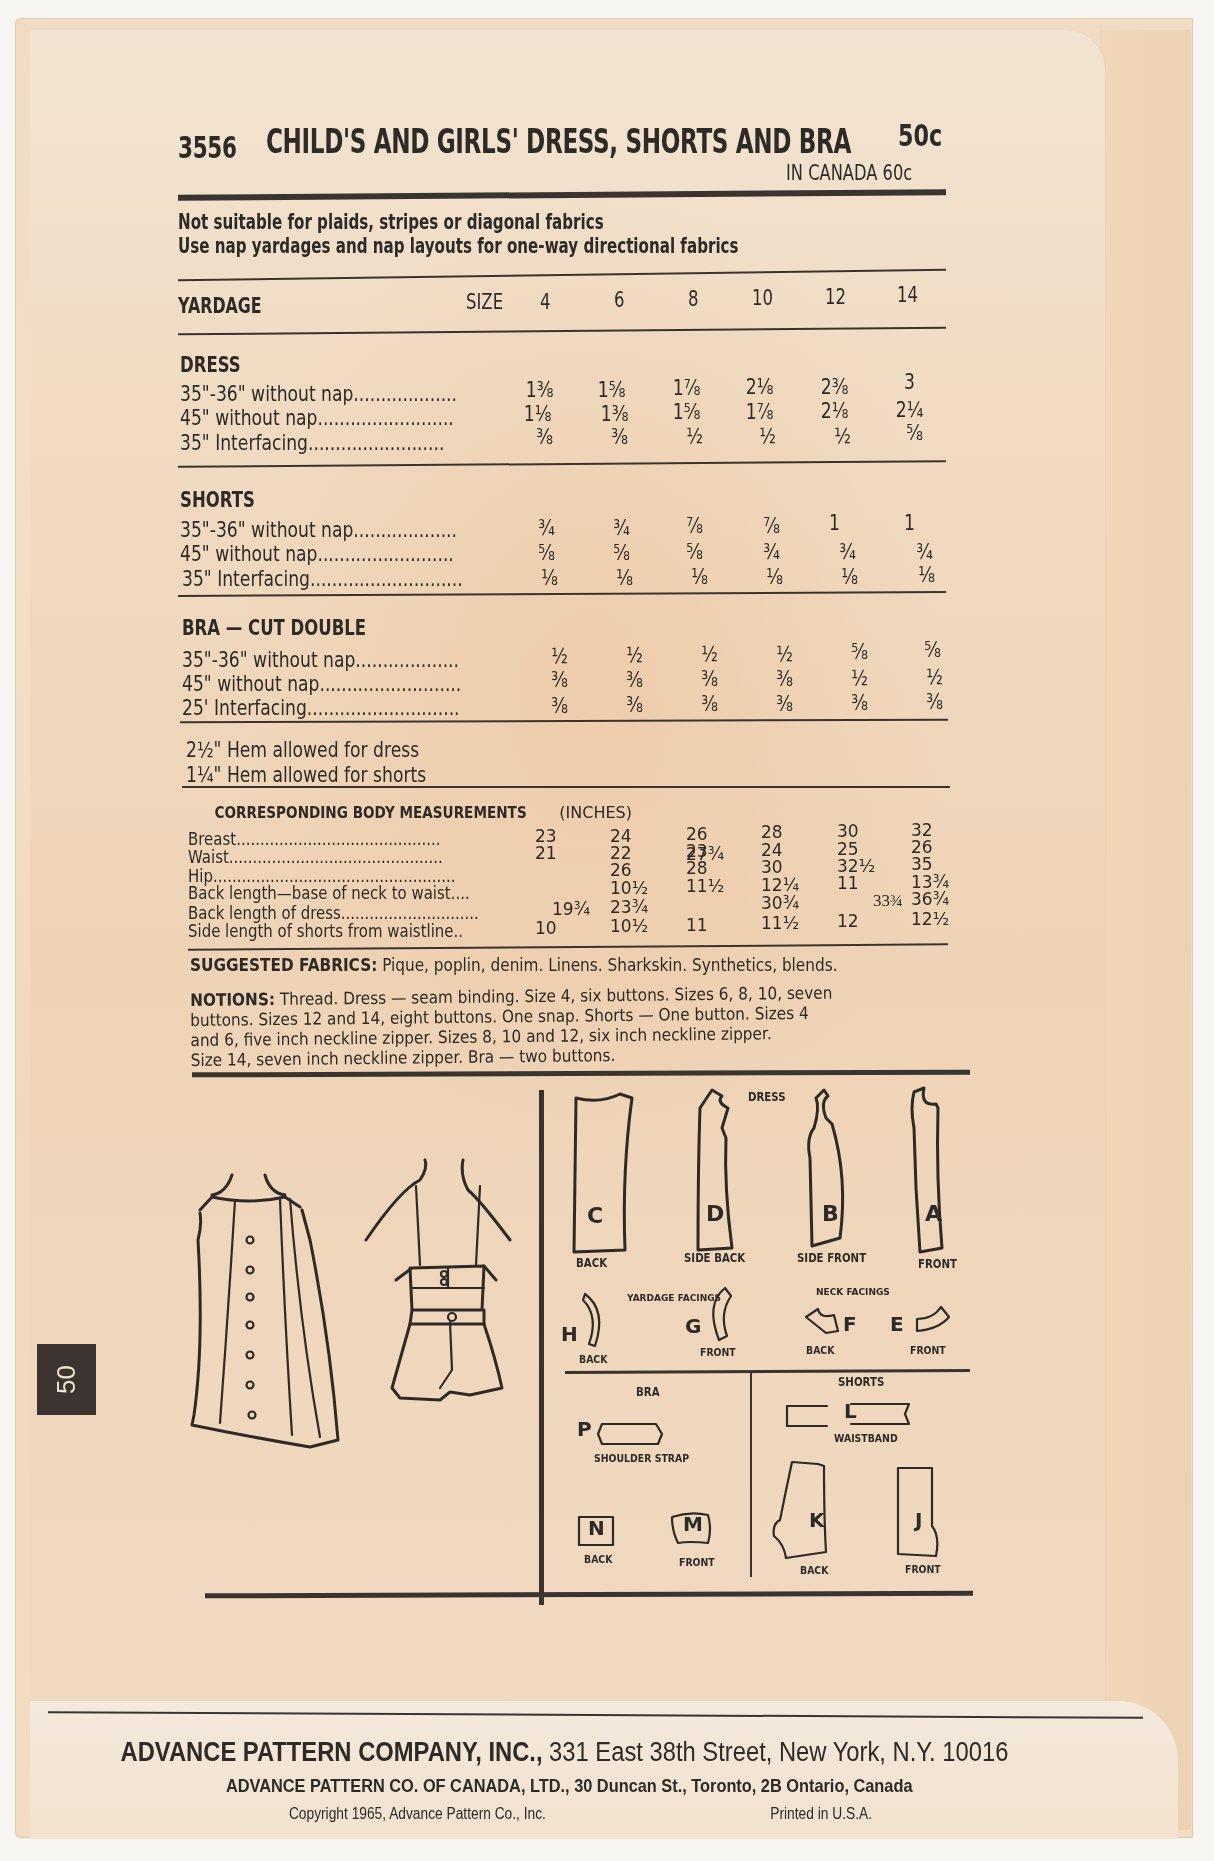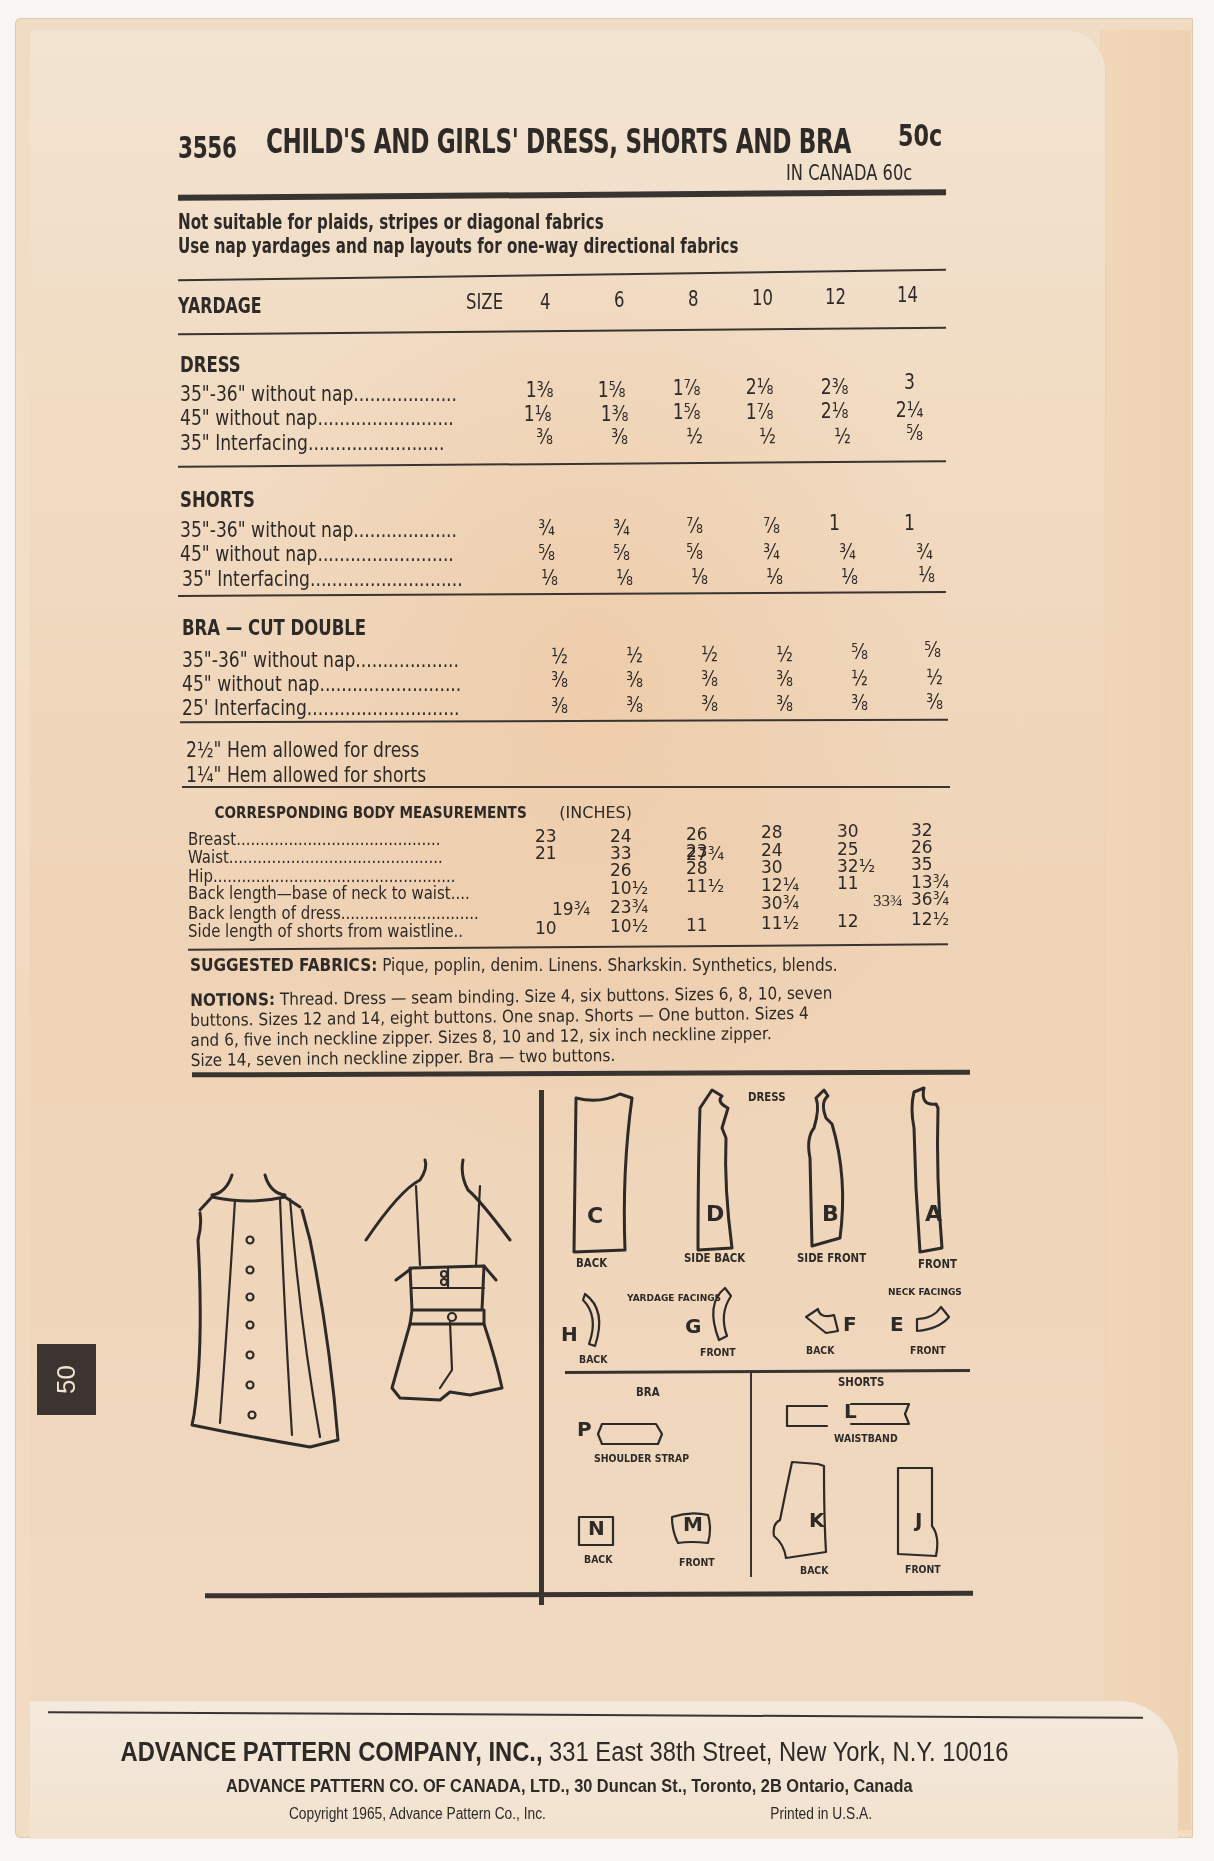--- a/index.html
+++ b/index.html
@@ -192,21 +192,21 @@
 <div class="t cond meas-label" style="left:188px;top:921px;"><span>Side length of shorts from waistline</span><span>..</span></div>
 
 <div class="t cond mval" style="left:535px;top:826px;">23</div>
 <div class="t cond mval" style="left:610px;top:826px;">24</div>
 <div class="t cond mval" style="left:686px;top:824px;">26</div>
 <div class="t cond mval" style="left:761px;top:822px;">28</div>
 <div class="t cond mval" style="left:837px;top:821px;">30</div>
 <div class="t cond mval" style="left:911px;top:820px;">32</div>
 
 <div class="t cond mval" style="left:535px;top:843px;">21</div>
-<div class="t cond mval" style="left:610px;top:843px;">33</div>
+<div class="t cond mval" style="left:610px;top:843px;">22</div>
 <div class="t cond mval" style="left:686px;top:841px;">23</div>
 <div class="t cond mval" style="left:761px;top:840px;">24</div>
 <div class="t cond mval" style="left:837px;top:839px;">25</div>
 <div class="t cond mval" style="left:911px;top:837px;">26</div>
 
 <div class="t cond mval" style="left:610px;top:860px;">26</div>
 <div class="t cond mval" style="left:686px;top:858px;">28</div>
 <div class="t cond mval" style="left:761px;top:857px;">30</div>
 <div class="t cond mval" style="left:837px;top:856px;">32½</div>
 <div class="t cond mval" style="left:911px;top:854px;">35</div>
@@ -314,21 +314,21 @@
 </svg>
 <div class="t pc-letter" style="left:561px;top:1322px;font-size:20px;">H</div>
 <div class="t pc-label" style="left:579px;top:1353px;font-size:11px;">BACK</div>
 
 <svg width="30" height="60" style="left:705px;top:1286px;">
   <path class="ln2" d="M20 2 Q0 18 14 54 L22 50 Q14 28 26 10 Z"></path>
 </svg>
 <div class="t pc-letter" style="left:685px;top:1314px;font-size:20px;">G</div>
 <div class="t pc-label" style="left:700px;top:1346px;font-size:11px;">FRONT</div>
 
-<div class="t pc-small" style="left:888px;top:1287px;text-align:right;"><span>NECK FACINGS</span></div>
+<div class="t pc-small" style="left:816px;top:1287px;text-align:right;"><span>NECK FACINGS</span></div>
 <svg width="40" height="30" style="left:804px;top:1307px;">
   <path class="ln2" d="M2 10 L14 2 Q16 12 30 8 L34 24 L22 26 Z"></path>
 </svg>
 <div class="t pc-letter" style="left:843px;top:1312px;font-size:20px;">F</div>
 <div class="t pc-label" style="left:806px;top:1344px;font-size:11px;">BACK</div>
 
 <svg width="40" height="30" style="left:913px;top:1305px;">
   <path class="ln2" d="M4 14 Q20 14 28 2 L36 12 Q26 24 4 26 Z"></path>
 </svg>
 <div class="t pc-letter" style="left:890px;top:1312px;font-size:20px;">E</div>

